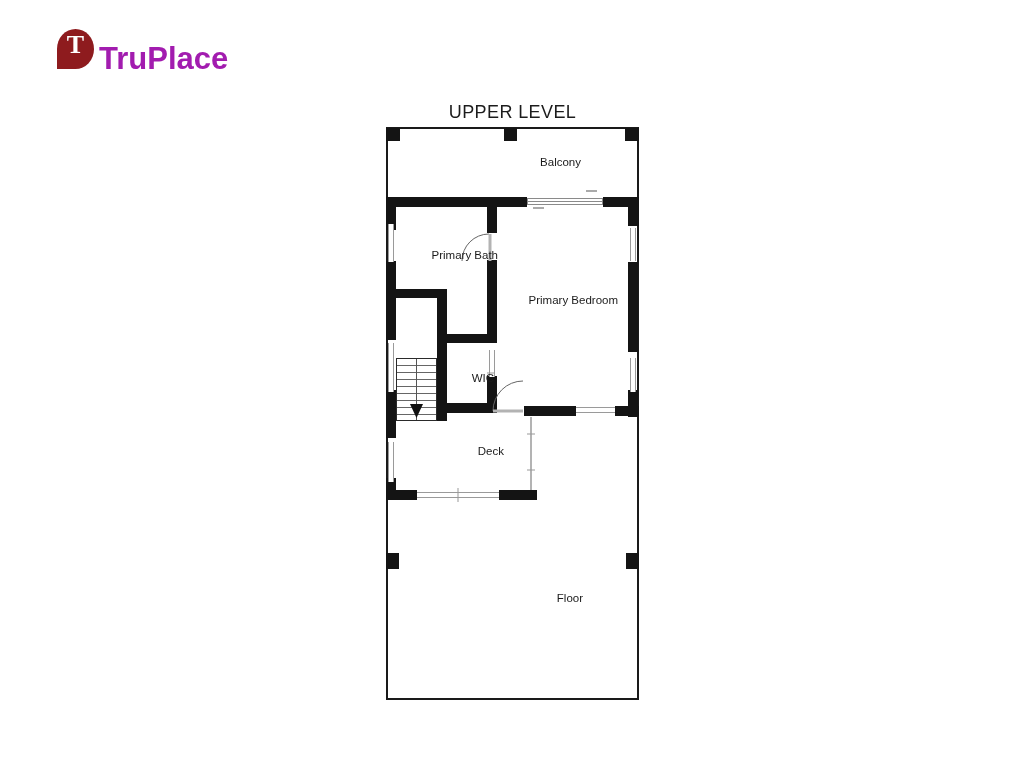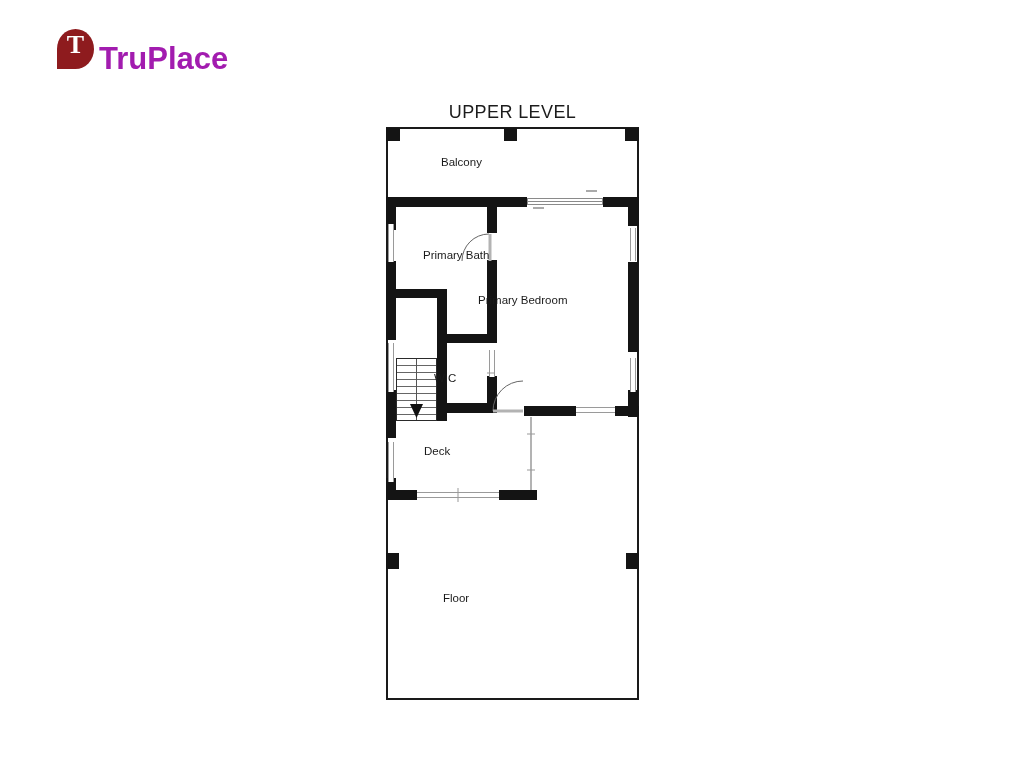--- a/index.html
+++ b/index.html
@@ -42,21 +42,21 @@
   .dim-mark{position:absolute;background:#aaaaaa;}
   .stairs{
     position:absolute;left:10px;top:231px;width:41px;height:63px;
     border:1px solid #2a2a2a;box-sizing:border-box;
     background:repeating-linear-gradient(to bottom,#ffffff 0 6px,#666666 6px 7px);
   }
   .stair-divider{position:absolute;left:19px;top:0;width:1px;height:100%;background:#555;}
   .rail{position:absolute;left:144px;top:290px;width:2px;height:73px;background:#b3b3b3;}
   .plan-svg{position:absolute;left:0;top:0;}
   .room-label{
-    position:absolute;text-align:left;font-size:11.5px;color:#1a1a1a;line-height:14px;
+    position:absolute;text-align:right;font-size:11.5px;color:#1a1a1a;line-height:14px;
   }
   
   .disclaimer{
     position:absolute;left:62px;top:717px;width:900px;
     font-size:11.5px;line-height:15px;color:#9e9e9e;
   }
 </style>
 </head>
 <body>
 
@@ -130,21 +130,21 @@
     <path d="M 107 284 A 30 30 0 0 1 137 254" stroke="#666" fill="none" stroke-width="1"></path>
     <line x1="107" y1="284" x2="137" y2="284" stroke="#b3b3b3" stroke-width="3"></line>
     <polygon points="24,277 37,277 30.5,291" fill="#111"></polygon>
     <line x1="141" y1="307" x2="149" y2="307" stroke="#999" stroke-width="1"></line>
     <line x1="141" y1="343" x2="149" y2="343" stroke="#999" stroke-width="1"></line>
     <line x1="72" y1="361" x2="72" y2="375" stroke="#999" stroke-width="1"></line>
     <line x1="101" y1="246" x2="109" y2="246" stroke="#999" stroke-width="1"></line>
   </svg>
 
   <div class="room-label" style="left:55px;top:28px;width:140px;">Balcony</div>
-  <div class="room-label" style="left:0;top:121px;width:112px;padding-left:37px;">Primary Bath</div>
+  <div class="room-label" style="left:0;top:121px;width:112px;">Primary Bath</div>
   <div class="room-label" style="left:92px;top:166px;width:140px;">Primary Bedroom</div>
   <div class="room-label" style="left:48px;top:244px;width:60px;">WIC</div>
   <div class="room-label" style="left:38px;top:317px;width:80px;">Deck</div>
   <div class="room-label" style="left:57px;top:464px;width:140px;">Floor</div>
 </div>
 
 <div class="disclaimer">
 </div>
 
 </body></html>

